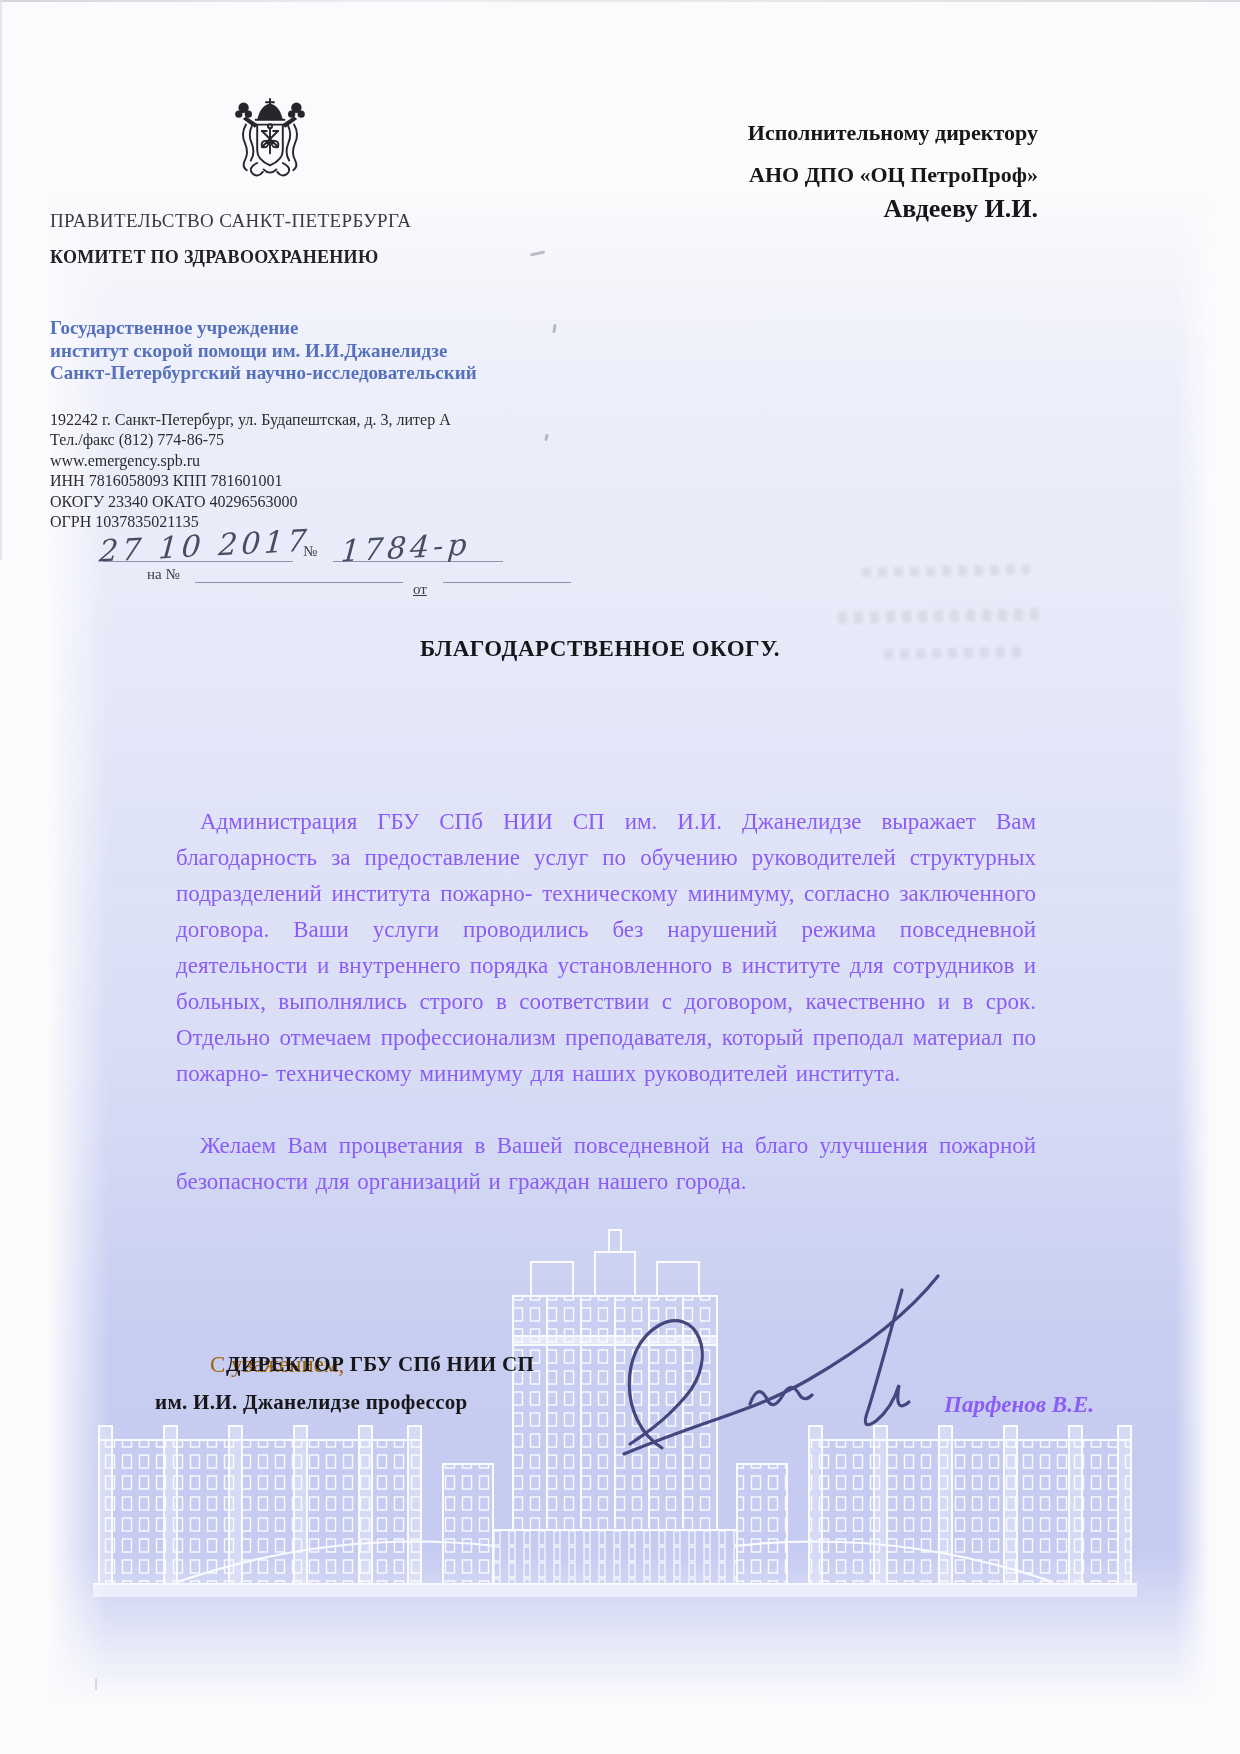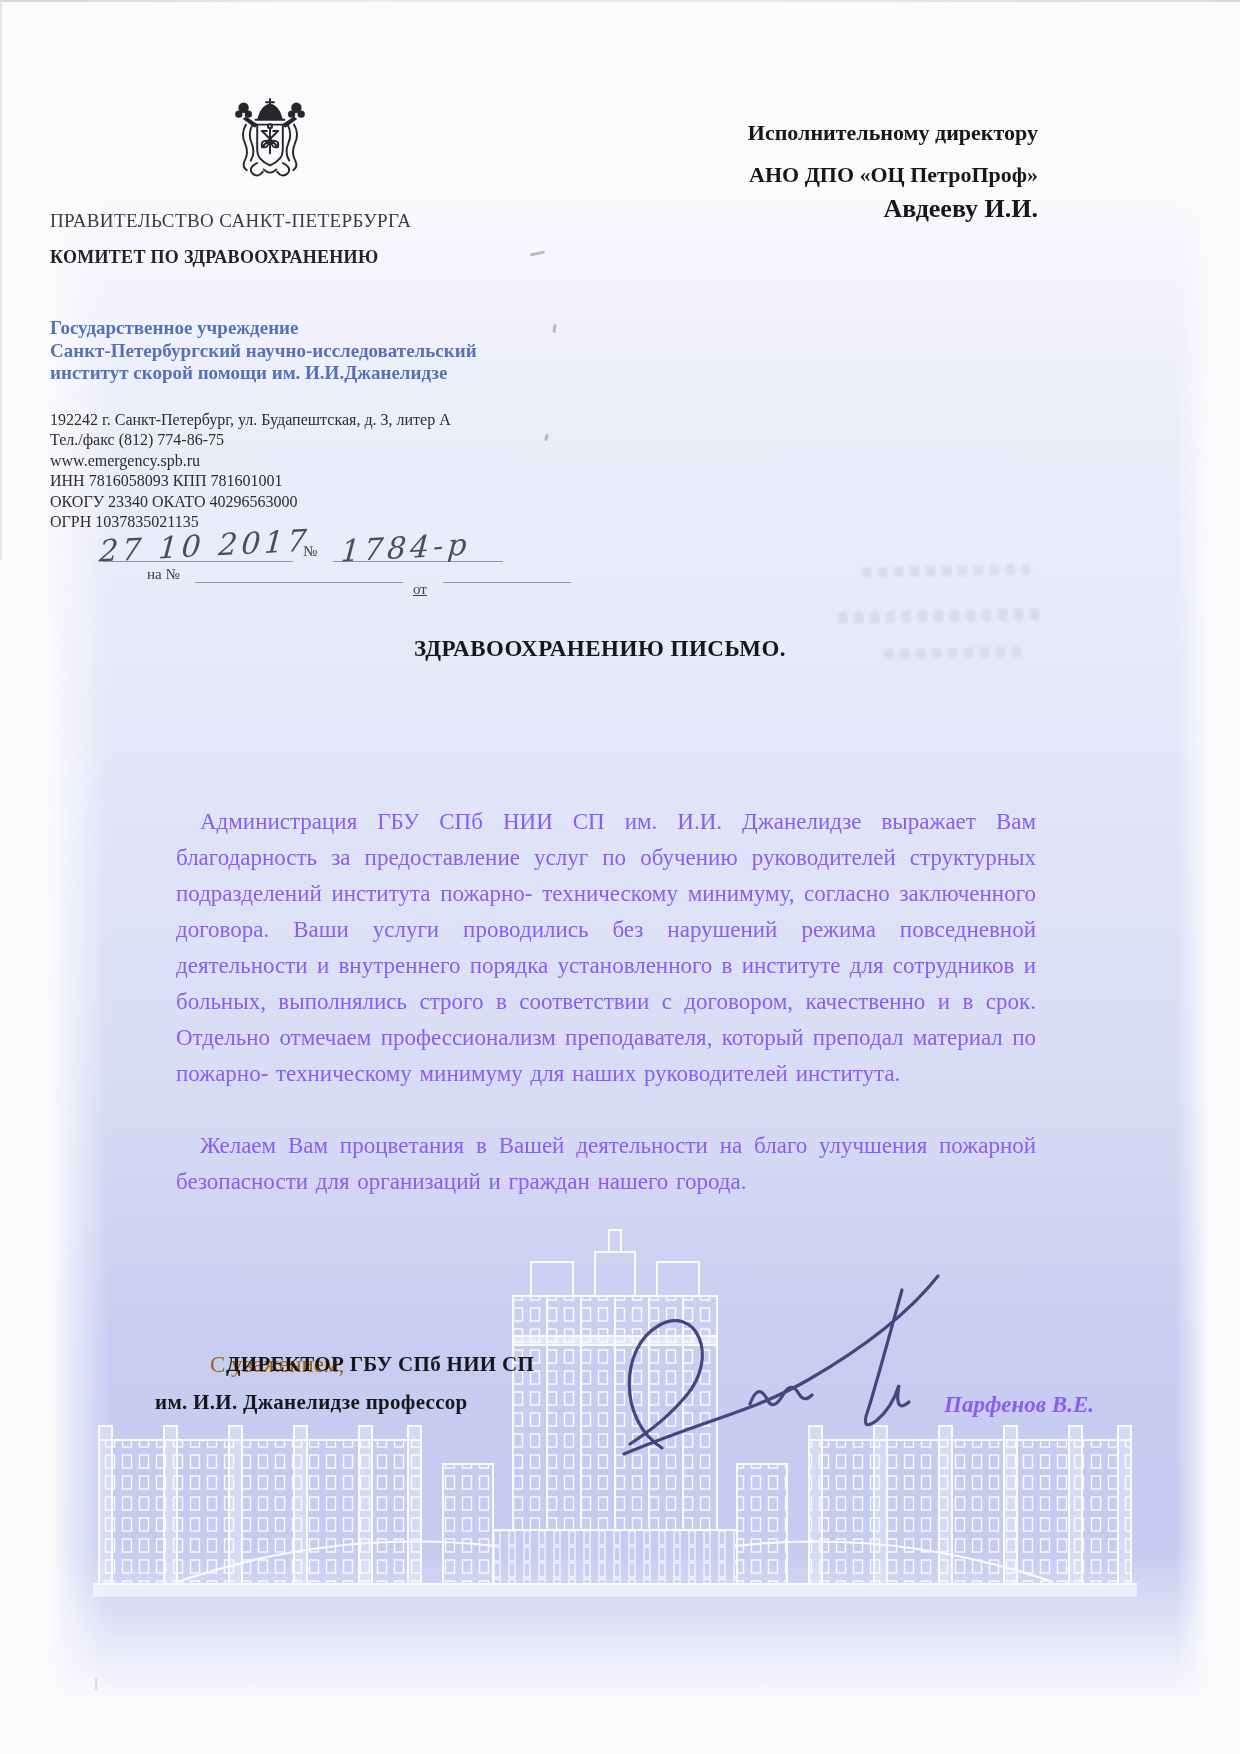--- a/index.html
+++ b/index.html
@@ -180,22 +180,22 @@
           <circle cx="60" cy="36" r="2.6"></circle>
         <path d="M44,82 q-12,6 -6,13 q7,6 13,-2"></path>
         <path d="M76,82 q12,6 6,13 q-7,6 -13,-2"></path>
         <path d="M52,90 q8,8 16,0"></path>
       </g>
     </svg>
     <div class="gov">ПРАВИТЕЛЬСТВО САНКТ-ПЕТЕРБУРГА</div>
     <div class="committee">КОМИТЕТ ПО ЗДРАВООХРАНЕНИЮ</div>
     <div class="org">
       <div>Государственное учреждение</div>
+      <div>институт скорой помощи им. И.И.Джанелидзе</div>
       <div>Санкт-Петербургский научно-исследовательский</div>
-      <div>институт скорой помощи им. И.И.Джанелидзе</div>
     </div>
     <div class="addr">
       <div>192242 г. Санкт-Петербург, ул. Будапештская, д. 3, литер А</div>
       <div>Тел./факс (812) 774-86-75</div>
       <div>www.emergency.spb.ru</div>
       <div>ИНН 7816058093 КПП 781601001</div>
       <div>ОКОГУ 23340 ОКАТО 40296563000</div>
       <div>ОГРН 1037835021135</div>
     </div>
   </div>
@@ -218,26 +218,26 @@
     </div>
   </div>
 
   <div class="recipient">
     <div class="rcp1">Исполнительному директору</div>
     <div class="rcp2">АНО ДПО «ОЦ ПетроПроф»</div>
     <div class="rcp3">Авдееву И.И.</div>
   </div>
 
   <div class="title-wrap">
-    <span class="title">ЗДРАВООХРАНЕНИЮ ПИСЬМО.</span>
+    <span class="title">БЛАГОДАРСТВЕННОЕ ОКОГУ.</span>
   </div>
 
   <div class="body-text">
     <p>Администрация  ГБУ СПб НИИ СП им. И.И. Джанелидзе  выражает Вам благодарность за предоставление услуг по обучению руководителей структурных подразделений института пожарно- техническому минимуму, согласно заключенного договора.  Ваши услуги проводились без нарушений режима повседневной деятельности и внутреннего порядка установленного в институте для сотрудников и больных,  выполнялись строго в соответствии с договором, качественно и в срок. Отдельно отмечаем профессионализм преподавателя, который преподал материал по пожарно- техническому минимуму для наших руководителей института.</p>
-    <p>Желаем Вам процветания  в Вашей деятельности на благо улучшения пожарной безопасности для организаций и граждан нашего города.</p>
+    <p>Желаем Вам процветания  в Вашей повседневной на благо улучшения пожарной безопасности для организаций и граждан нашего города.</p>
   </div>
 
   <div class="salutation">С уважением,</div>
   <div class="pos1">ДИРЕКТОР ГБУ СПб  НИИ СП</div>
   <div class="pos2">им. И.И. Джанелидзе  профессор</div>
   <div class="signer">Парфенов В.Е.</div>
 
   <svg class="signature" width="360" height="225" viewBox="0 0 360 225">
     <g fill="none" stroke="#3d3f78" stroke-width="3.2" stroke-linecap="round" opacity=".95">
       <path d="M62,196 C18,168 20,96 58,74 C96,52 120,104 86,144 C64,170 42,184 30,192"></path>

